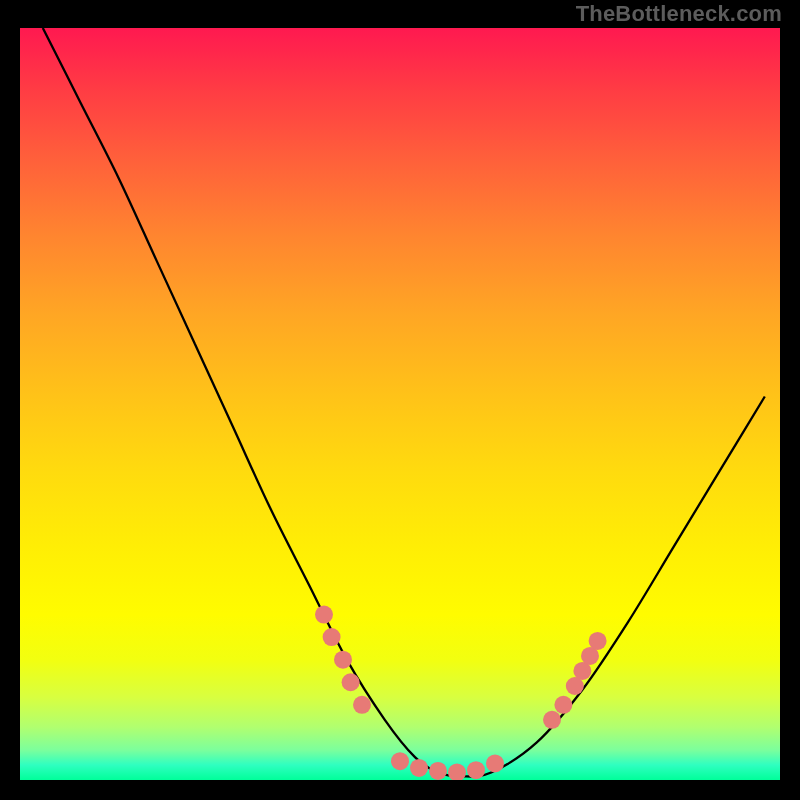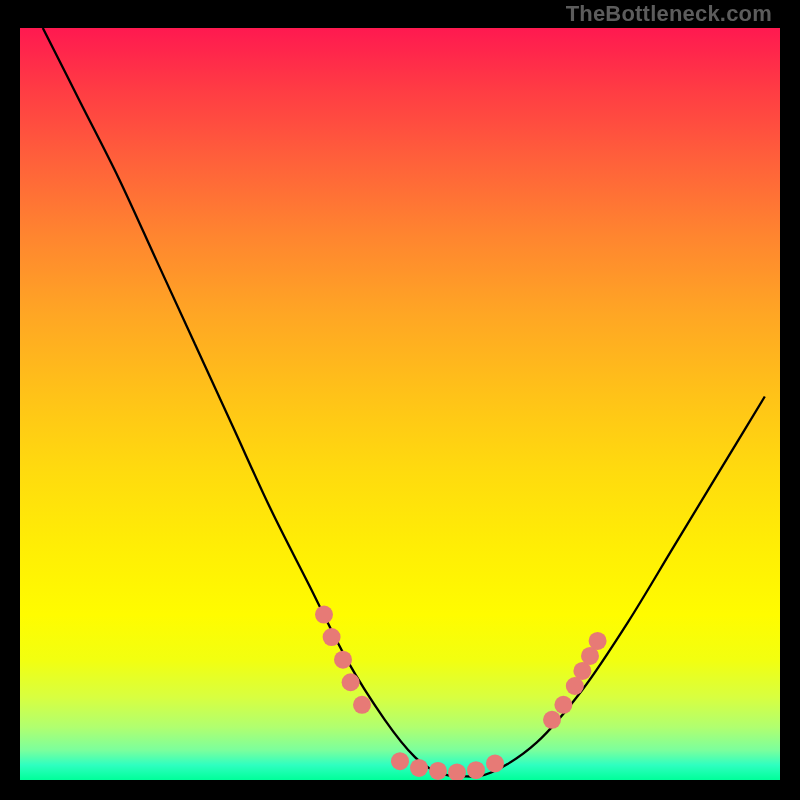--- a/index.html
+++ b/index.html
@@ -12,21 +12,21 @@
   }
   .outer {
     width: 800px;
     height: 800px;
     background: #000000;
     position: relative;
   }
   .watermark {
     position: absolute;
     top: 1px;
-    right: 28px;
+    right: 18px;
     color: #5c5c5c;
     font-family: Arial, Helvetica, sans-serif;
     font-size: 22px;
     font-weight: bold;
     letter-spacing: 0.2px;
   }
   .plot {
     position: absolute;
     left: 20px;
     top: 28px;

